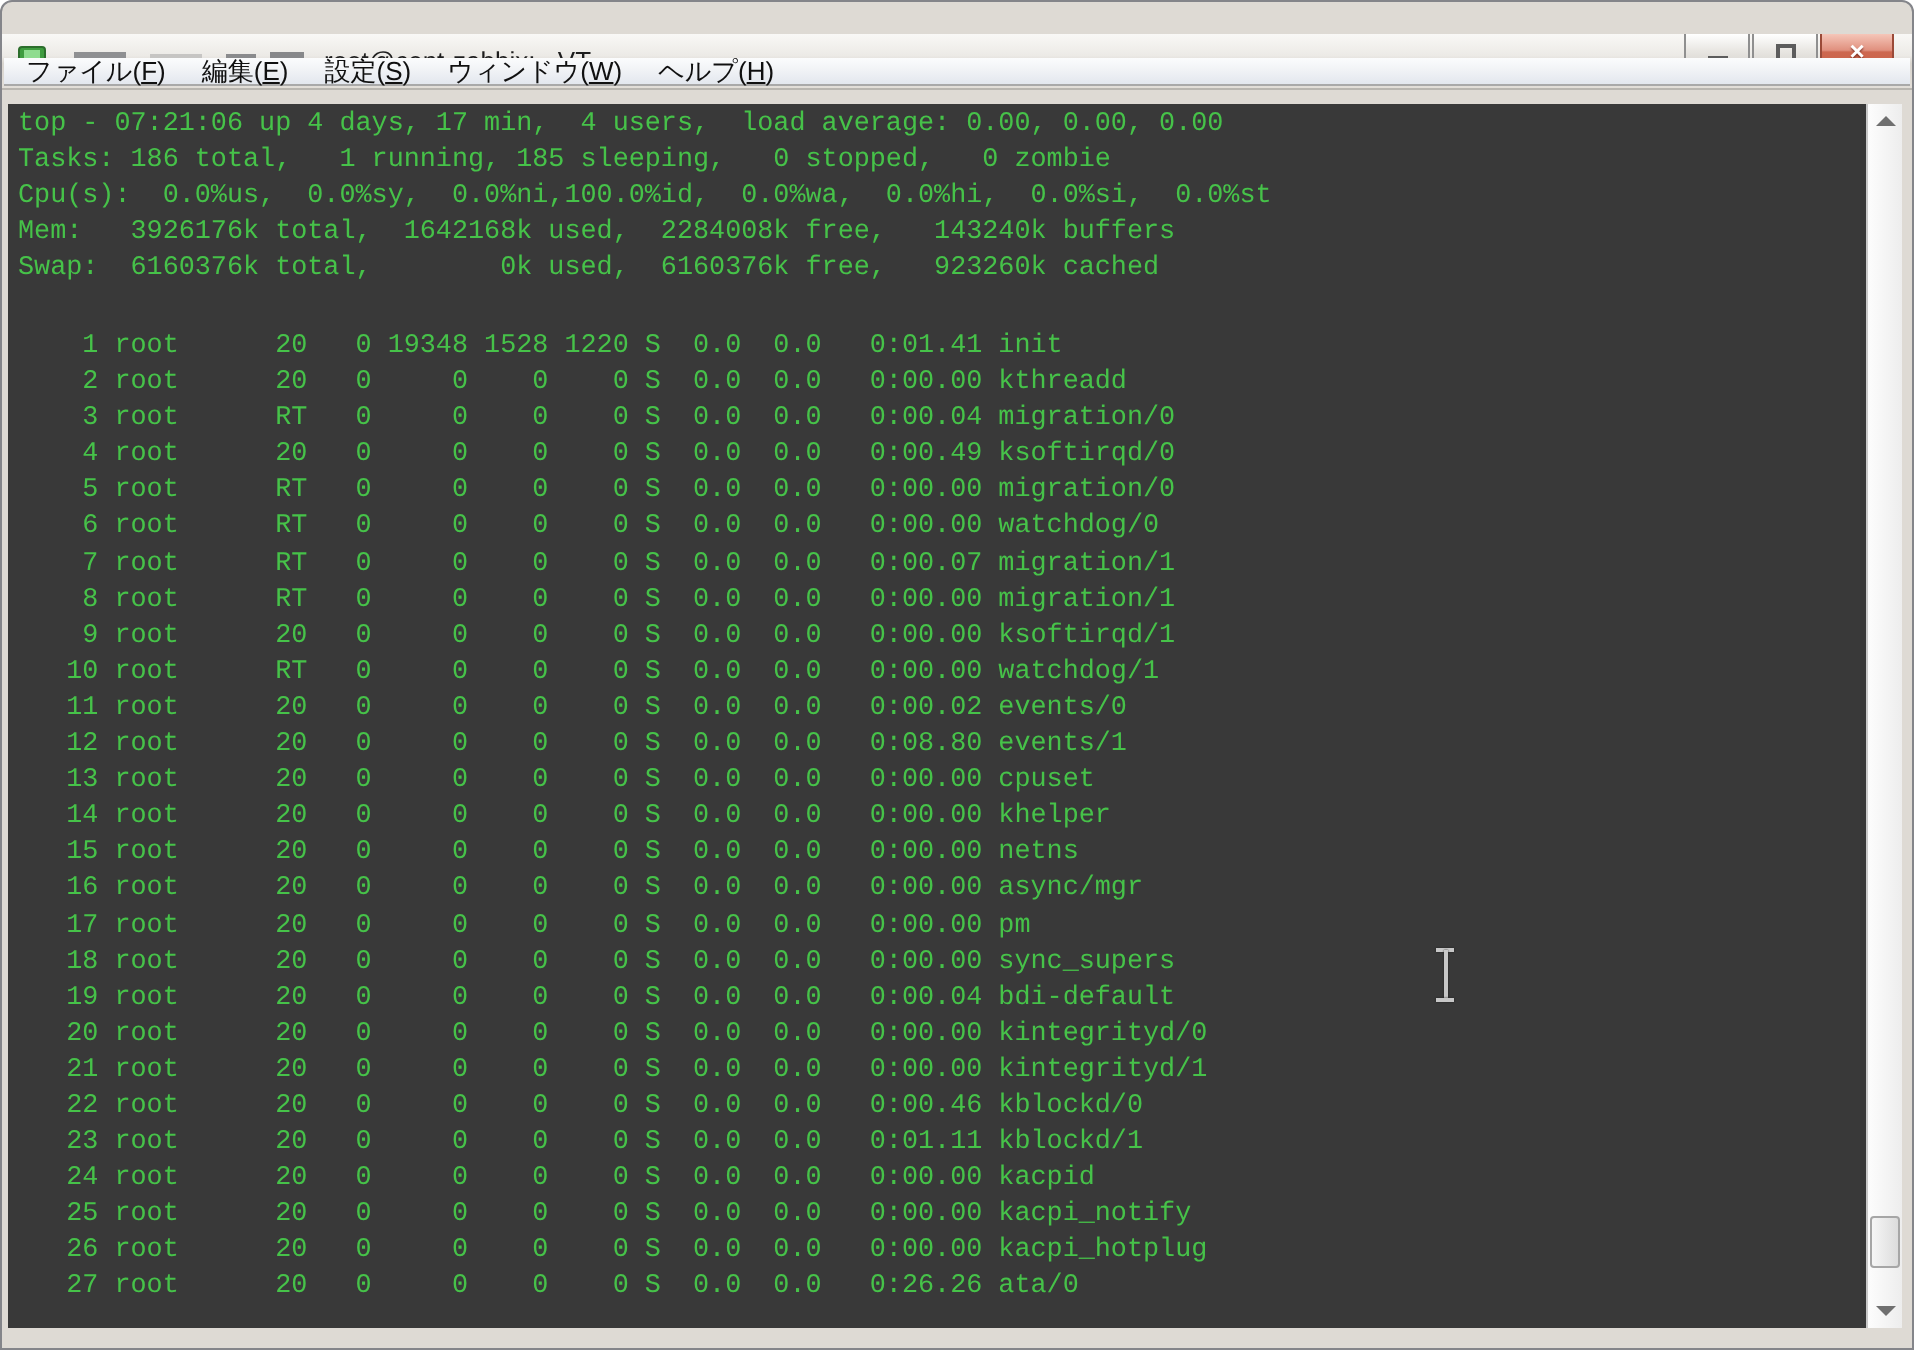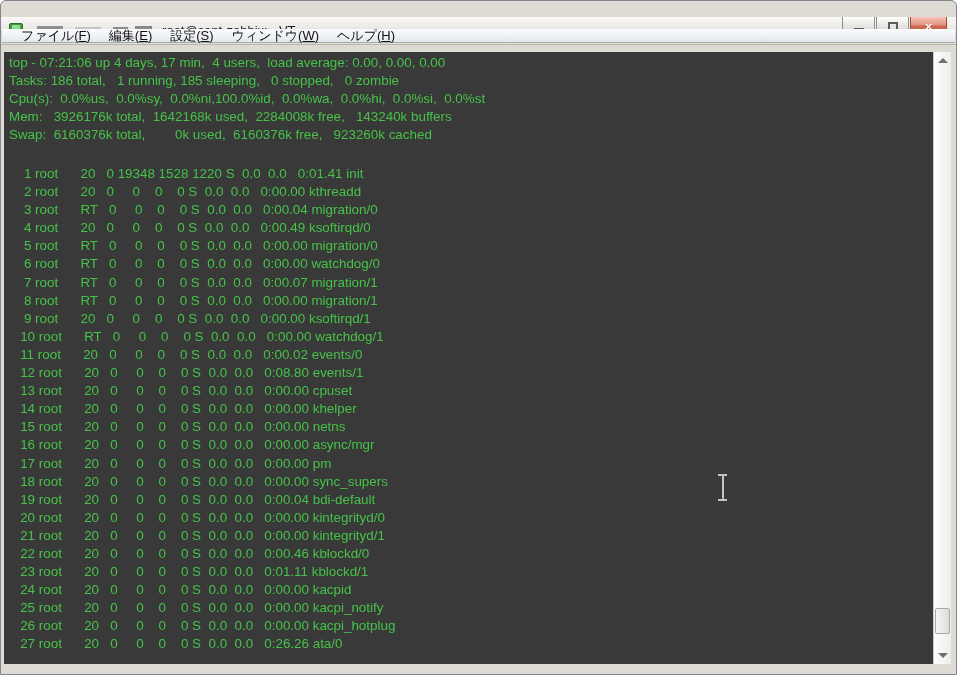--- a/index.html
+++ b/index.html
@@ -76,33 +76,33 @@
     font-size:13px; font-weight:bold; line-height:18px; color:#ffffff;
     text-shadow:0 1px 1px rgba(90,20,10,.6);
   }
 
   
   .menubar {
     position:absolute; top:28px; left:1px; right:1px; height:14px;
     background:linear-gradient(#fbfcfd 0%, #f1f3f6 45%, #e3e7ee 100%);
     border-bottom:1px solid #a9a9a9;
     display:flex; align-items:center;
-    font-size:13px; color:#101010;padding-left:8px;
+    font-size:13px; color:#101010;
   }
   .menu-item { padding:3px 9px; white-space:nowrap; cursor:default; }
   .menu-item:first-child { margin-left:2px; }
   .menu-item .mn { text-decoration:underline; }
 
   
   .terminal {
     position:absolute; left:3px; top:51px; width:929px; height:612px;
     background:#393939; overflow:hidden;
   }
   .terminal pre {
-    font-family:Liberation Sans, sans-serif;
+    font-family:Liberation Mono, monospace;
     font-size:13.4px; line-height:18.1px;
     color:#46c249; white-space:pre;
   }
   .summary { position:absolute; left:5px; top:2px; }
   .hdr-row {
     position:absolute; left:0; top:110px; width:920px; height:19px;
     background:#ffffff;
   }
   .hdr-row pre { position:absolute; left:5px; top:0; color:#161616; }
   .proc { position:absolute; left:5px; top:113px; }

